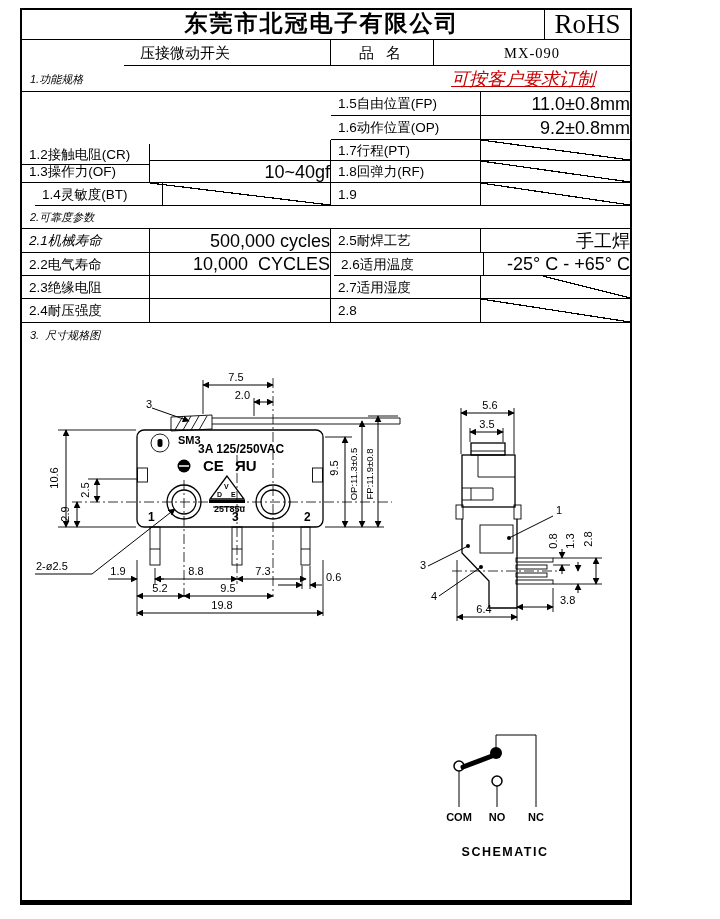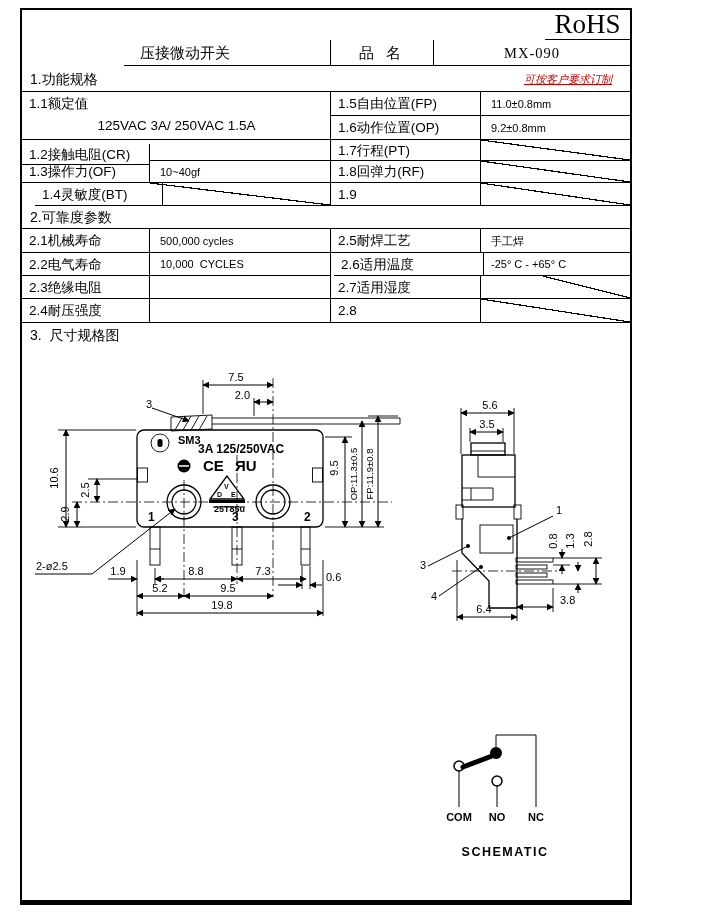--- a/index.html
+++ b/index.html
@@ -6,54 +6,51 @@
   body{width:720px;height:919px;position:relative;font-family:"Liberation Sans",sans-serif;color:#000;}
   .frame{position:absolute;left:20px;top:8px;width:608px;height:890px;border:2px solid #000;border-bottom-width:5px;background:#fff;}
   .cell{position:absolute;box-sizing:border-box;overflow:hidden;white-space:pre;}
   .br{border-right:1px solid #000;}
   .bb{border-bottom:1px solid #000;}
   .company{font-family:"Liberation Serif",serif;font-weight:bold;font-size:23px;letter-spacing:2px;text-align:center;padding-left:78px;}
   .rohs{font-family:"Liberation Serif",serif;font-size:27px;text-align:center;}
   .hlab{font-size:15px;text-align:center;letter-spacing:4px;}
   .hval{font-size:15px;padding-left:16px;}
   .serifval{font-family:"Liberation Serif",serif;font-size:14.5px;text-align:center;letter-spacing:1px;}
-  .sect{font-size:14px;padding-left:8px;}
+  .sect{font-size:11px;padding-left:8px;font-style:italic;}
   .lab{font-size:13.5px;padding-left:7px;}
-  .val{font-size:11px;padding-left:10px;}
-  .rednote{position:absolute;right:0;top:0;height:100%;color:#c40000;font-style:italic;font-size:11px;text-decoration:underline;padding-right:18px;}
+  .val{font-size:18px;padding-left:10px;text-align:right;}
+  .rednote{position:absolute;right:0;top:0;height:100%;color:#c40000;font-style:italic;font-size:18px;text-decoration:underline;padding-right:35px;}
   .diag{background:linear-gradient(to top right,transparent calc(50% - 0.6px),#000 calc(50% - 0.6px),#000 calc(50% + 0.6px),transparent calc(50% + 0.6px));}
   .diagpart{position:absolute;top:0;height:100%;}
   svg text{font-family:"Liberation Sans",sans-serif;fill:#000;}
   .dt{font-size:11px;}
   .mk{font-weight:bold;}
   .o{fill:none;stroke:#000;stroke-width:1.3;}
   .t{fill:none;stroke:#000;stroke-width:0.9;}
   .d{fill:none;stroke:#000;stroke-width:1;}
   .cl{fill:none;stroke:#000;stroke-width:0.8;stroke-dasharray:10 3 2 3;}
 </style>
 </head>
 <body>
 
 <div class="frame">
 
+  <div class="cell bb br company" style="left:0;top:0;width:523px;height:30px;line-height:28px;">东莞市北冠电子有限公司</div>
   <div class="cell bb rohs" style="left:523px;top:0;width:85px;height:30px;line-height:28px;">RoHS</div>
 
   <div class="cell bb br hlab" style="left:309px;top:30px;width:103px;height:26px;line-height:26px;">品 名</div>
   <div class="cell bb br hval" style="left:102px;top:30px;width:207px;height:26px;line-height:26px;">压接微动开关</div>
   <div class="cell bb serifval" style="left:412px;top:30px;width:196px;height:26px;line-height:26px;">MX-090</div>
 
   <div class="cell bb" style="left:0;top:56px;width:608px;height:26px;">
     <span class="cell sect" style="left:0;top:0;width:300px;height:26px;line-height:26px;">1.功能规格</span>
     <span class="rednote" style="line-height:26px;">可按客户要求订制</span>
   </div>
 
-  <div class="cell bb br" style="left:0;top:82px;width:309px;height:48px;">
-    <span class="cell lab" style="left:0;top:2px;width:200px;height:20px;line-height:20px;">1.1额定值</span>
-    <span class="cell" style="left:0;top:24px;width:309px;height:22px;line-height:20px;text-align:center;font-size:13.5px;">125VAC 3A/ 250VAC 1.5A</span>
-  </div>
   <div class="cell bb br lab" style="left:309px;top:82px;width:150px;height:24px;line-height:24px;">1.5自由位置(FP)</div>
   <div class="cell bb val" style="left:459px;top:82px;width:149px;height:24px;line-height:24px;">11.0±0.8mm</div>
   <div class="cell bb br lab" style="left:309px;top:106px;width:150px;height:24px;line-height:24px;">1.6动作位置(OP)</div>
   <div class="cell bb val" style="left:459px;top:106px;width:149px;height:24px;line-height:24px;">9.2±0.8mm</div>
 
   <div class="cell bb br lab" style="left:0;top:134px;width:128px;height:21px;line-height:21px;">1.2接触电阻(CR)</div>
   <div class="cell bb br" style="left:128px;top:130px;width:181px;height:21px;line-height:21px;">
     
   </div>
   <div class="cell bb br lab" style="left:309px;top:130px;width:150px;height:21px;line-height:21px;">1.7行程(PT)</div>
@@ -64,21 +61,21 @@
   <div class="cell bb br lab" style="left:309px;top:151px;width:150px;height:22px;line-height:22px;">1.8回弹力(RF)</div>
   <div class="cell bb diag" style="left:459px;top:151px;width:149px;height:22px;"></div>
 
   <div class="cell bb br lab" style="left:0;top:173px;width:128px;height:23px;line-height:23px;margin-left:13px;">1.4灵敏度(BT)</div>
   <div class="cell bb br diag" style="left:128px;top:173px;width:181px;height:23px;"></div>
   <div class="cell bb br lab" style="left:309px;top:173px;width:150px;height:23px;line-height:23px;">1.9</div>
   <div class="cell bb diag" style="left:459px;top:173px;width:149px;height:23px;"></div>
 
   <div class="cell bb sect" style="left:0;top:196px;width:608px;height:23px;line-height:23px;">2.可靠度参数</div>
 
-  <div class="cell bb br lab" style="left:0;top:219px;width:128px;height:24px;line-height:24px;">2.1机械寿命</div>
+  <div class="cell bb br lab" style="left:0;top:219px;width:128px;height:24px;line-height:24px;font-style:italic;">2.1机械寿命</div>
   <div class="cell bb br val" style="left:128px;top:219px;width:181px;height:24px;line-height:24px;">500,000 cycles</div>
   <div class="cell bb br lab" style="left:309px;top:219px;width:150px;height:24px;line-height:24px;">2.5耐焊工艺</div>
   <div class="cell bb val" style="left:459px;top:219px;width:149px;height:24px;line-height:24px;">手工焊</div>
 
   <div class="cell bb br lab" style="left:0;top:243px;width:128px;height:23px;line-height:23px;">2.2电气寿命</div>
   <div class="cell bb br val" style="left:128px;top:243px;width:181px;height:23px;line-height:23px;">10,000  CYCLES</div>
   <div class="cell bb br lab" style="left:312px;top:243px;width:150px;height:23px;line-height:23px;">2.6适用温度</div>
   <div class="cell bb val" style="left:459px;top:243px;width:149px;height:23px;line-height:23px;">-25° C - +65° C</div>
 
   <div class="cell bb br lab" style="left:0;top:266px;width:128px;height:23px;line-height:23px;">2.3绝缘电阻</div>

